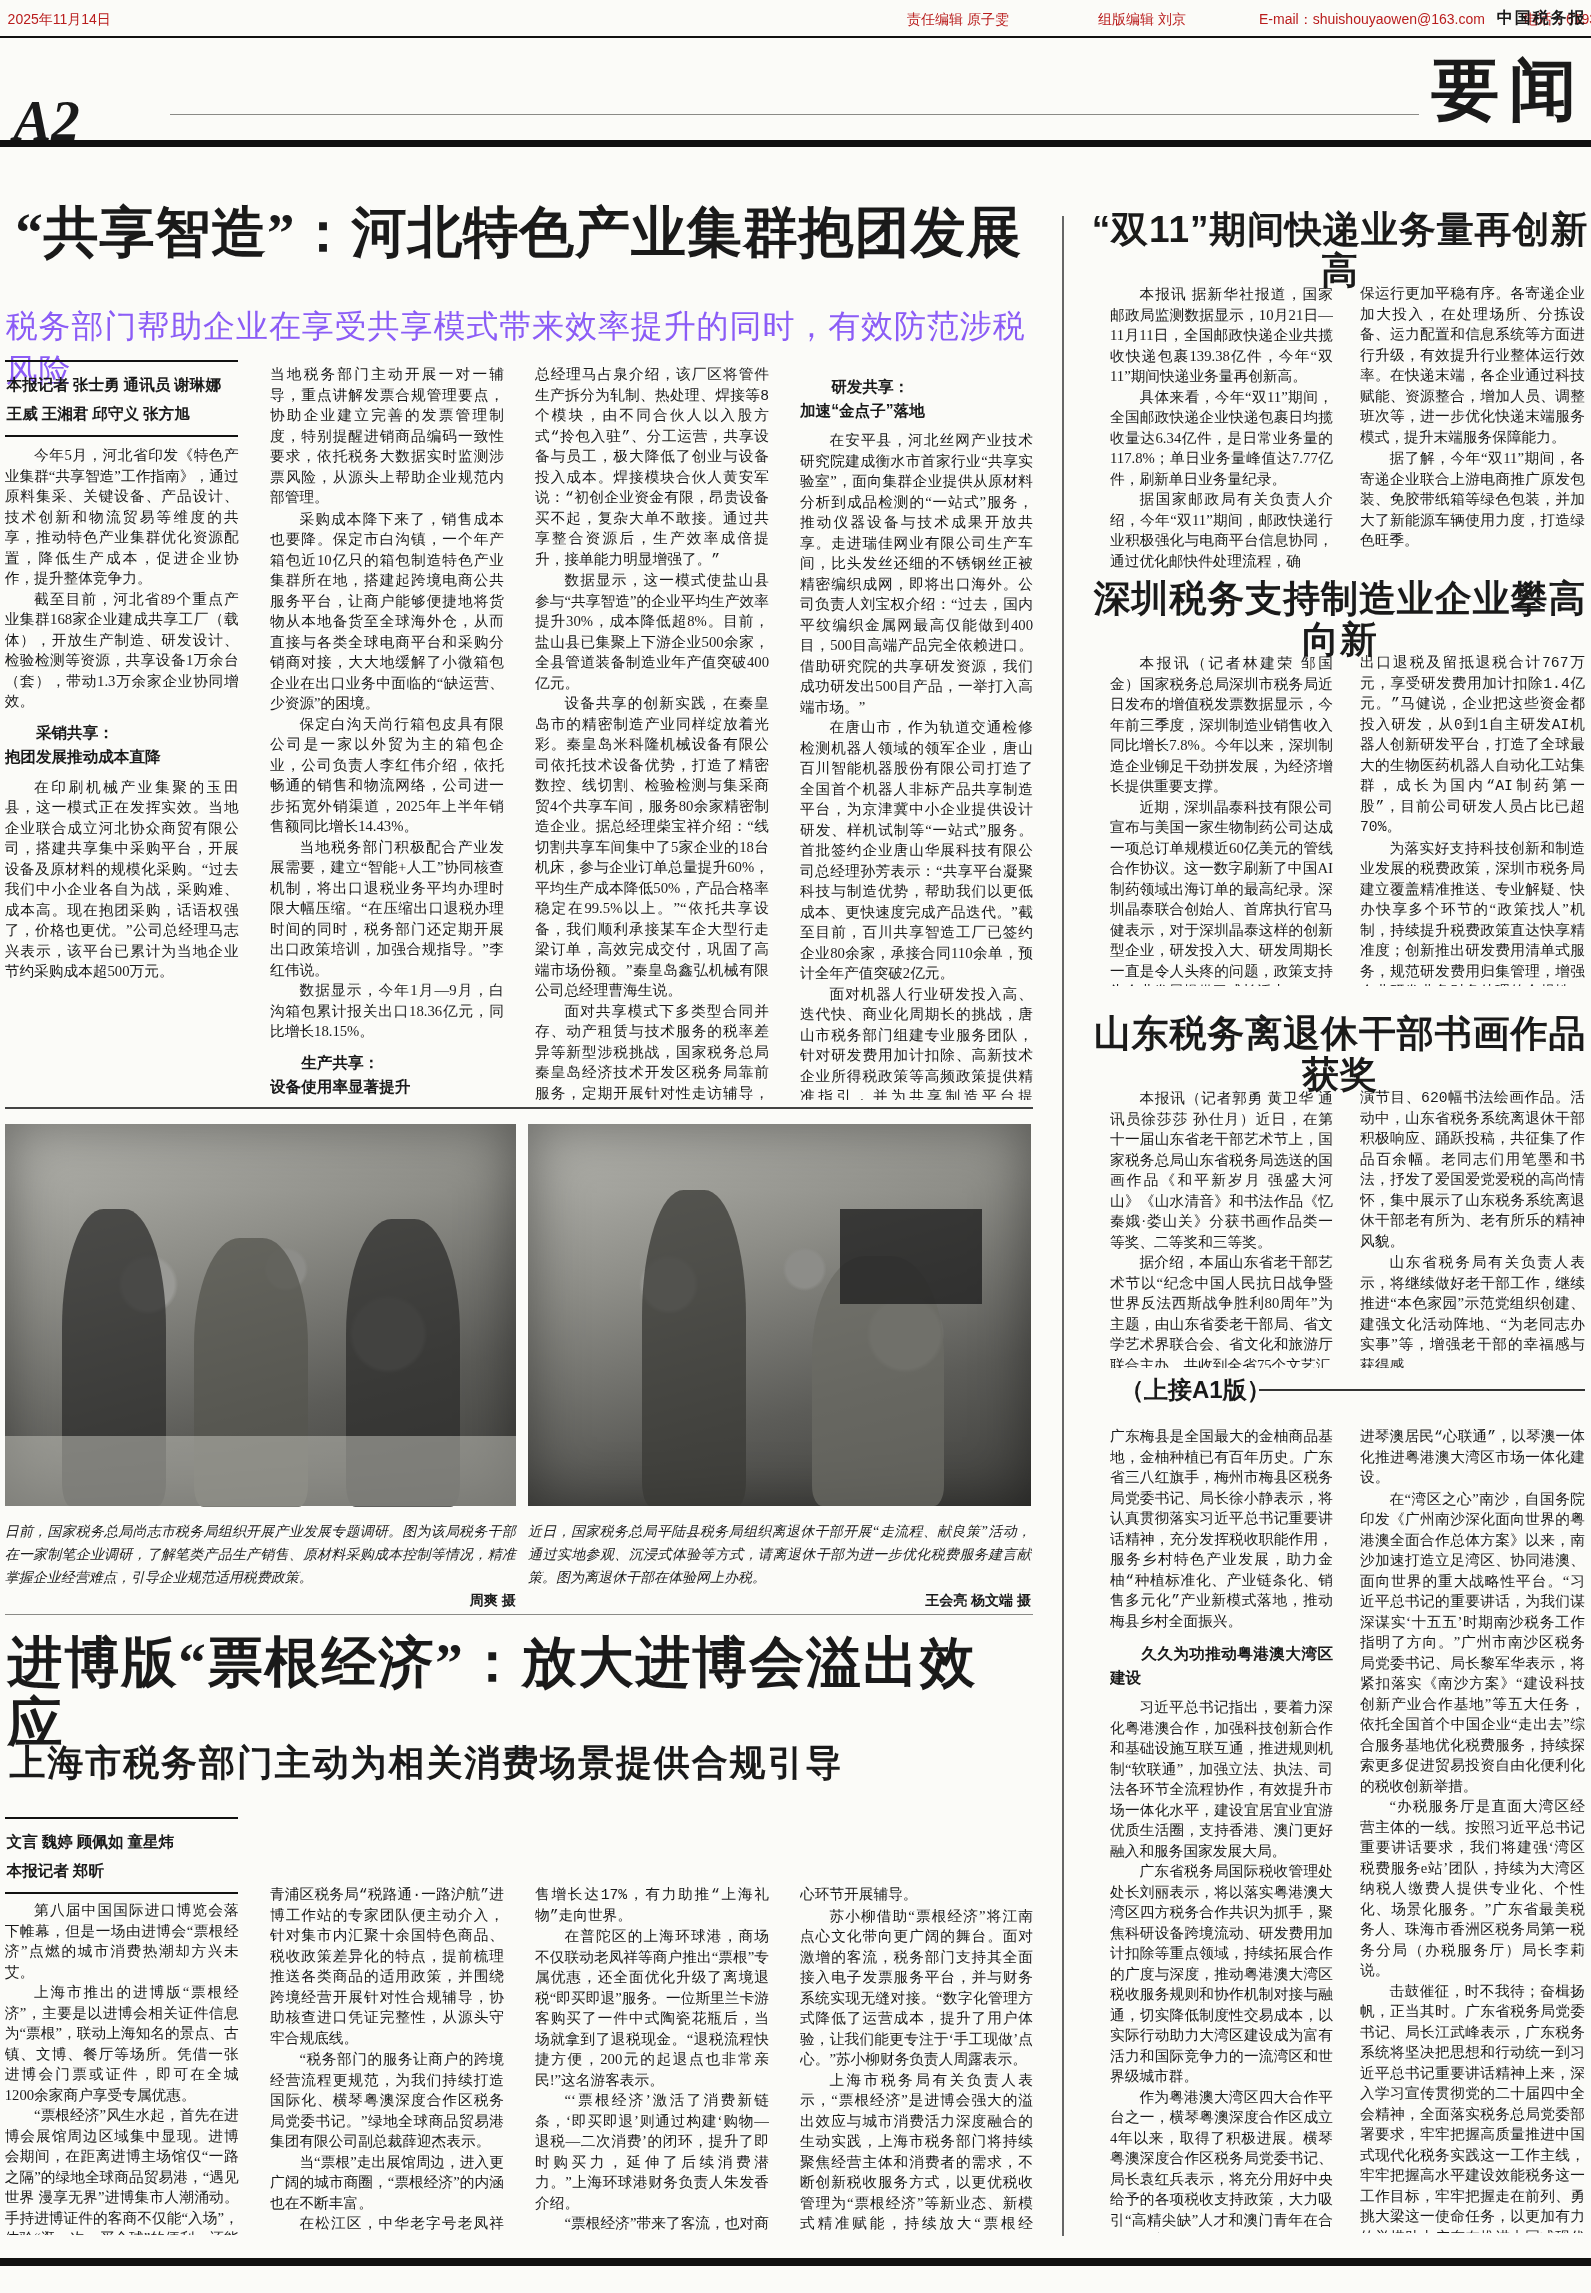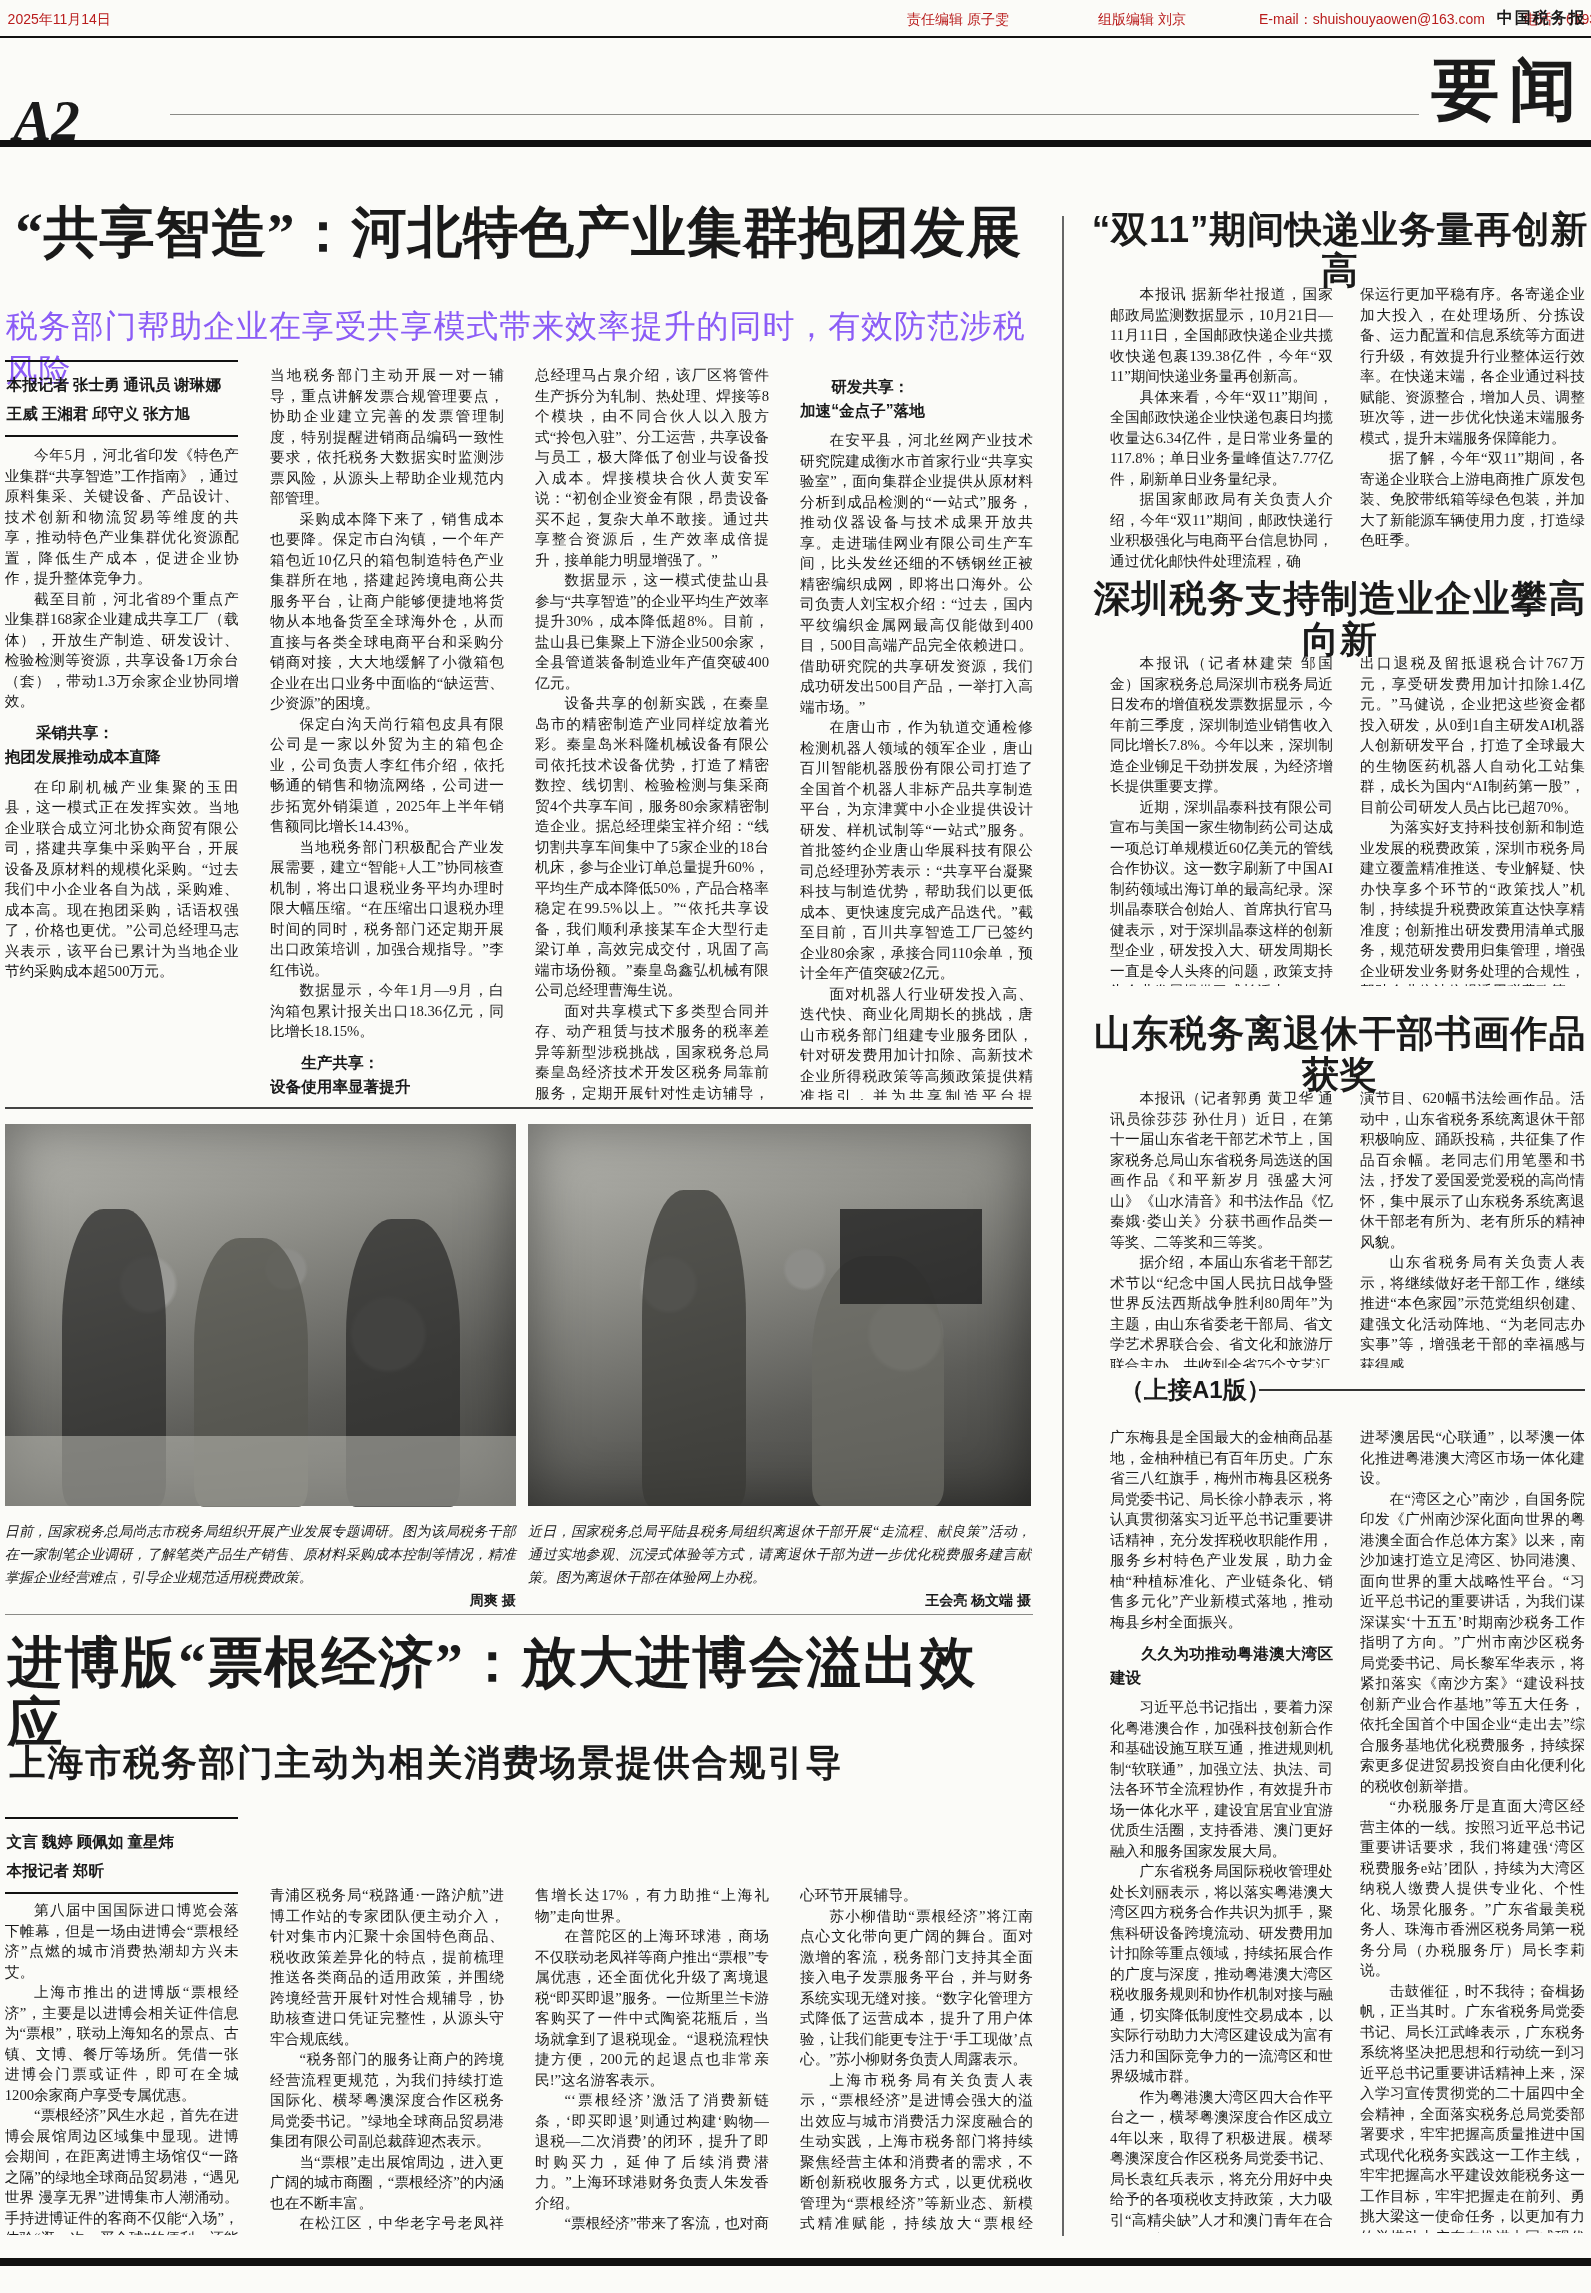--- a/index.html
+++ b/index.html
@@ -19,21 +19,21 @@
   .h-main{font-family:"Liberation Serif",serif;font-weight:bold;font-size:55px;line-height:1.15;
           text-align:center;letter-spacing:0.9px;}
   .h-deck{font-family:"Liberation Sans",sans-serif;font-size:32px;color:#8b5cf6;letter-spacing:0.9px;}
   .h-rail{font-family:"Liberation Sans",sans-serif;font-weight:bold;font-size:37px;text-align:center;letter-spacing:0.9px;line-height:1.1;}
   .h-bottom{font-family:"Liberation Serif",serif;font-weight:bold;font-size:55px;letter-spacing:1.9px;line-height:1.1;}
   .h-bdeck{font-family:"Liberation Sans",sans-serif;font-weight:bold;font-size:36px;letter-spacing:1.9px;}
 
   
   .coltext{font-size:14.7px;line-height:20.5px;text-align:justify;overflow:hidden;}
   .para{margin:0;text-indent:2em;text-align:justify;}
-  .para.cont{text-indent:0;}
+  .para.cont{text-indent:0;font-family:Liberation Mono, monospace;}
   .para.sub{font-family:"Liberation Sans",sans-serif;font-weight:bold;font-size:15.6px;
             line-height:24px;white-space:pre-line;margin:9.5px 0 7.6px 0;text-indent:2em;}
   .byline{font-family:Liberation Serif, serif;font-weight:bold;font-size:15.6px;line-height:29px;
           white-space:pre-line;border-top:2.8px solid #111;border-bottom:2.8px solid #111;padding:7.6px 1.9px;}
   .jump-label{font-family:"Liberation Sans",sans-serif;font-weight:bold;font-size:24px;}
 
   
   .caption{font-size:14px;line-height:23px;text-align:justify;font-style:italic;}
   .credit{font-family:"Liberation Sans",sans-serif;font-style:normal;font-weight:bold;font-size:14px;text-align:right;}
 

